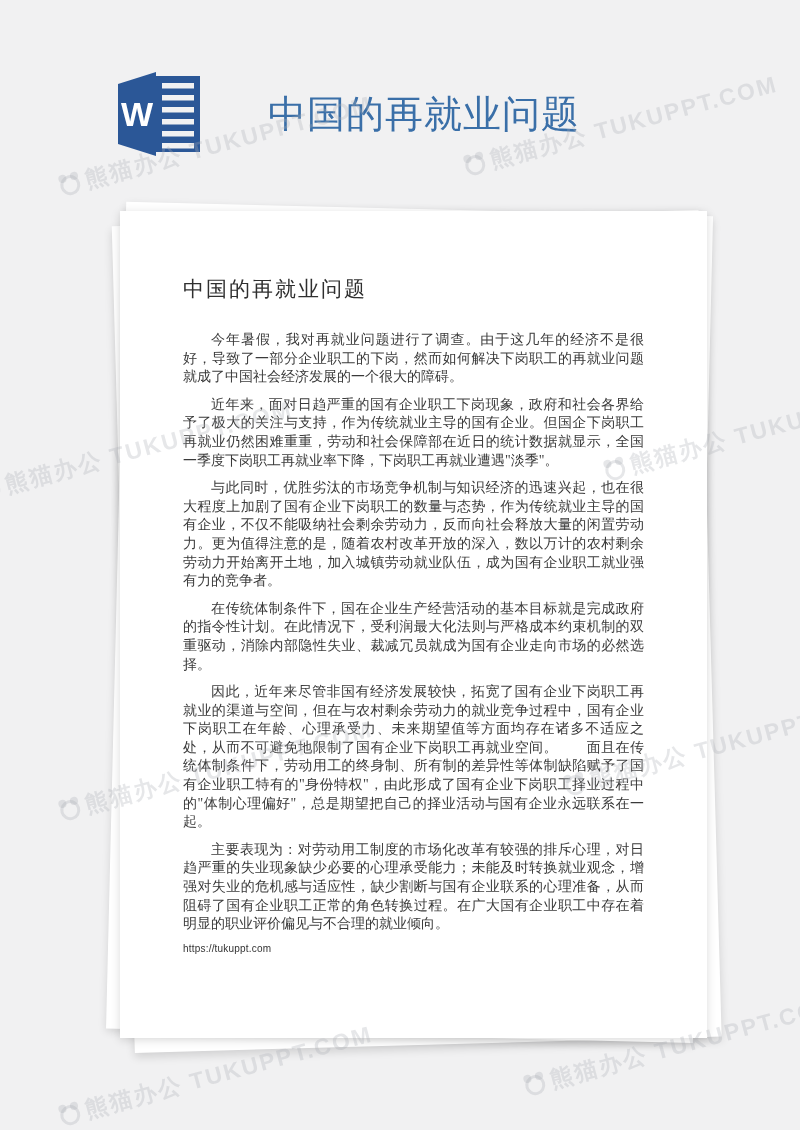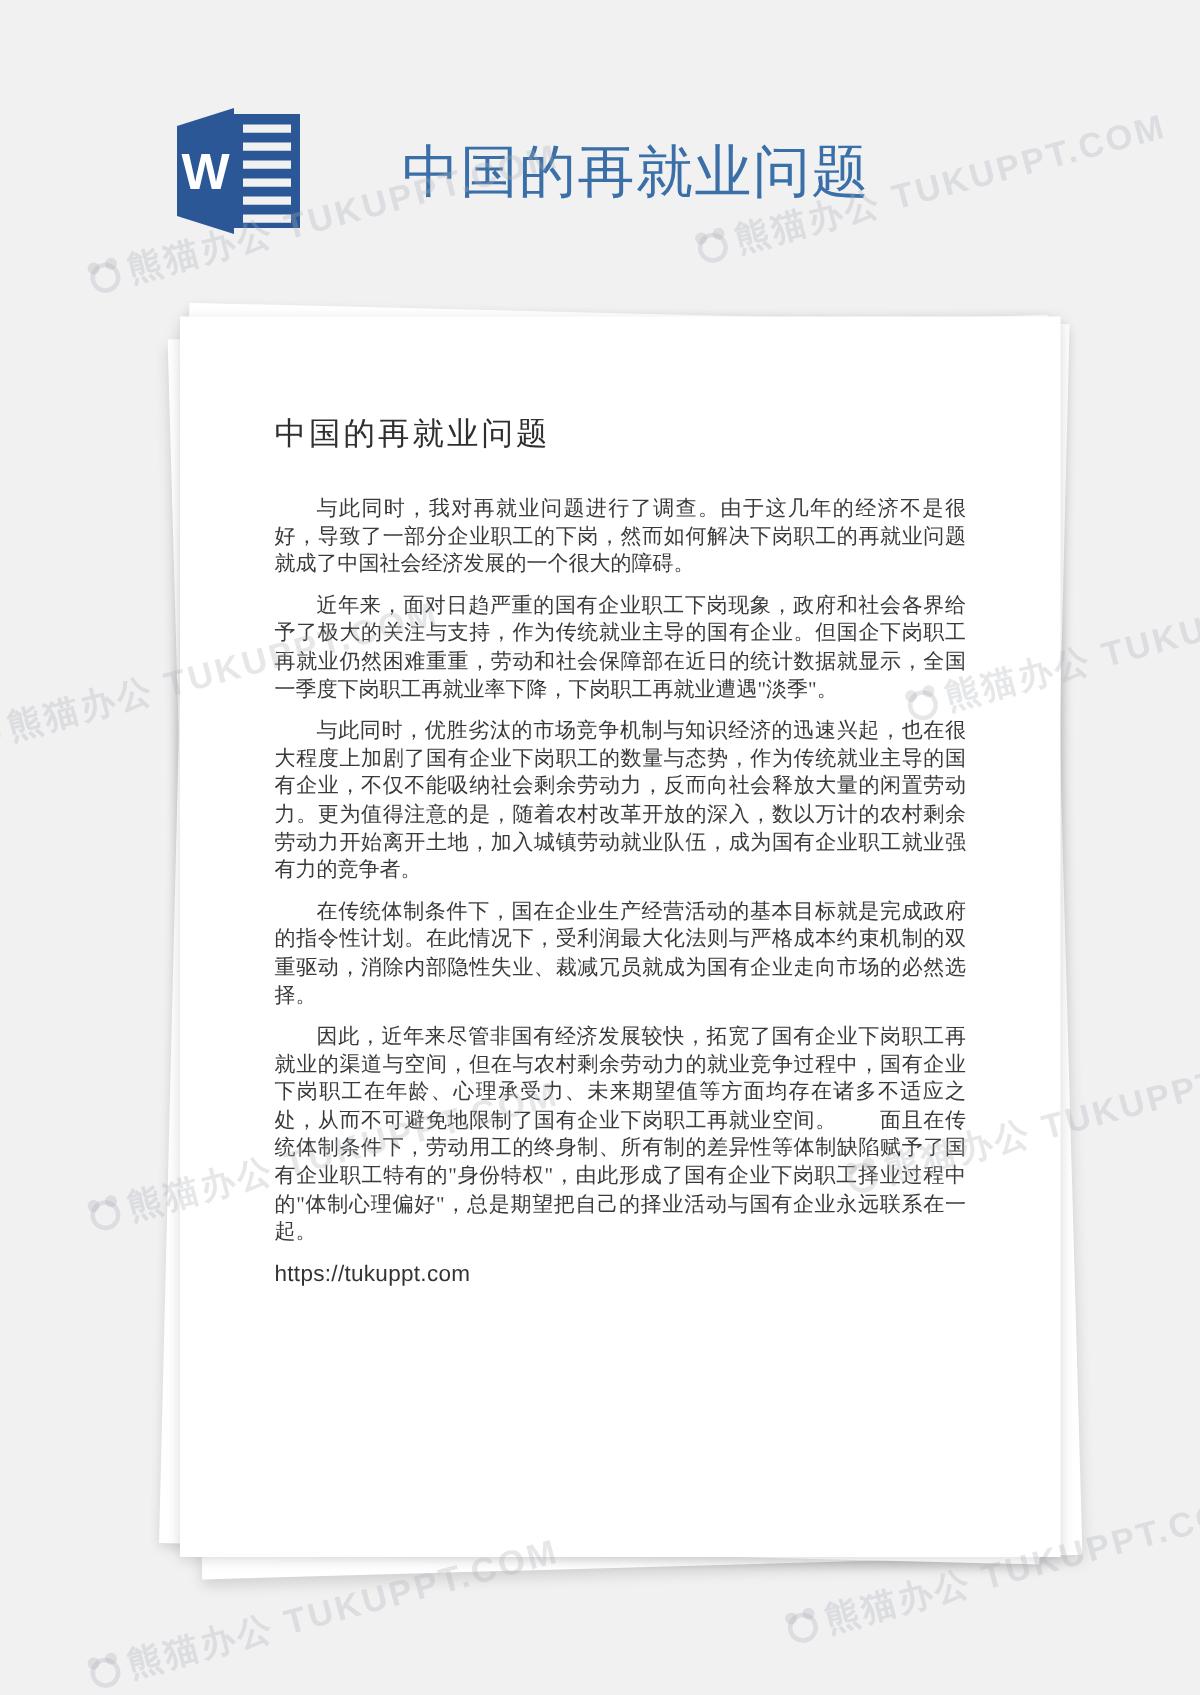--- a/index.html
+++ b/index.html
@@ -62,21 +62,21 @@
     font-family:"Liberation Serif","DejaVu Serif",serif;
     font-size:14px;
     line-height:18.6px;
     color:#3a3a3a;
     text-align:justify;
     text-indent:2em;
     margin:0 0 9px 0;
   }
   .doc-footer{
     margin-top:6px;
-    font-size:15px;
+    font-size:10px;
     color:#333333;
     letter-spacing:.2px;
   }
 
   
   .wm-layer{
     position:absolute;left:0;top:0;width:800px;height:1130px;
     z-index:10;pointer-events:none;overflow:hidden;
   }
   .wm{
@@ -120,25 +120,26 @@
   </svg>
   <div class="site-title">中国的再就业问题</div>
 </div>
 
 <div class="page-sheet page-c"></div>
 <div class="page-sheet page-b"></div>
 
 <div class="page-sheet page-main">
   <h1 class="doc-title">中国的再就业问题</h1>
   <div class="doc-body" id="doc-body">
-      <p>与此同时，我对再就业问题进行了调查。由于这几年的经济不是很好，导致了一部分企业职工的下岗，然而如何解决下岗职工的再就业问题就成了中国社会经济发展的一个很大的障碍。</p>
+      <p>今年暑假，我对再就业问题进行了调查。由于这几年的经济不是很好，导致了一部分企业职工的下岗，然而如何解决下岗职工的再就业问题就成了中国社会经济发展的一个很大的障碍。</p>
       <p>近年来，面对日趋严重的国有企业职工下岗现象，政府和社会各界给予了极大的关注与支持，作为传统就业主导的国有企业。但国企下岗职工再就业仍然困难重重，劳动和社会保障部在近日的统计数据就显示，全国一季度下岗职工再就业率下降，下岗职工再就业遭遇"淡季"。</p>
       <p>与此同时，优胜劣汰的市场竞争机制与知识经济的迅速兴起，也在很大程度上加剧了国有企业下岗职工的数量与态势，作为传统就业主导的国有企业，不仅不能吸纳社会剩余劳动力，反而向社会释放大量的闲置劳动力。更为值得注意的是，随着农村改革开放的深入，数以万计的农村剩余劳动力开始离开土地，加入城镇劳动就业队伍，成为国有企业职工就业强有力的竞争者。</p>
       <p>在传统体制条件下，国在企业生产经营活动的基本目标就是完成政府的指令性计划。在此情况下，受利润最大化法则与严格成本约束机制的双重驱动，消除内部隐性失业、裁减冗员就成为国有企业走向市场的必然选择。</p>
       <p>因此，近年来尽管非国有经济发展较快，拓宽了国有企业下岗职工再就业的渠道与空间，但在与农村剩余劳动力的就业竞争过程中，国有企业下岗职工在年龄、心理承受力、未来期望值等方面均存在诸多不适应之处，从而不可避免地限制了国有企业下岗职工再就业空间。　　面且在传统体制条件下，劳动用工的终身制、所有制的差异性等体制缺陷赋予了国有企业职工特有的"身份特权"，由此形成了国有企业下岗职工择业过程中的"体制心理偏好"，总是期望把自己的择业活动与国有企业永远联系在一起。</p>
+      <p>主要表现为：对劳动用工制度的市场化改革有较强的排斥心理，对日趋严重的失业现象缺少必要的心理承受能力；未能及时转换就业观念，增强对失业的危机感与适应性，缺少割断与国有企业联系的心理准备，从而阻碍了国有企业职工正常的角色转换过程。在广大国有企业职工中存在着明显的职业评价偏见与不合理的就业倾向。</p>
     </div>
   <div class="doc-footer">https://tukuppt.com</div>
 </div>
 
 <div class="wm-layer" id="wm-layer">
     <div class="wm" style="left: 55px; top: 130px;">
       <span class="panda"></span>
       <span>熊猫办公 TUKUPPT.COM</span>
     </div>
     <div class="wm" style="left: 460px; top: 110px;">

